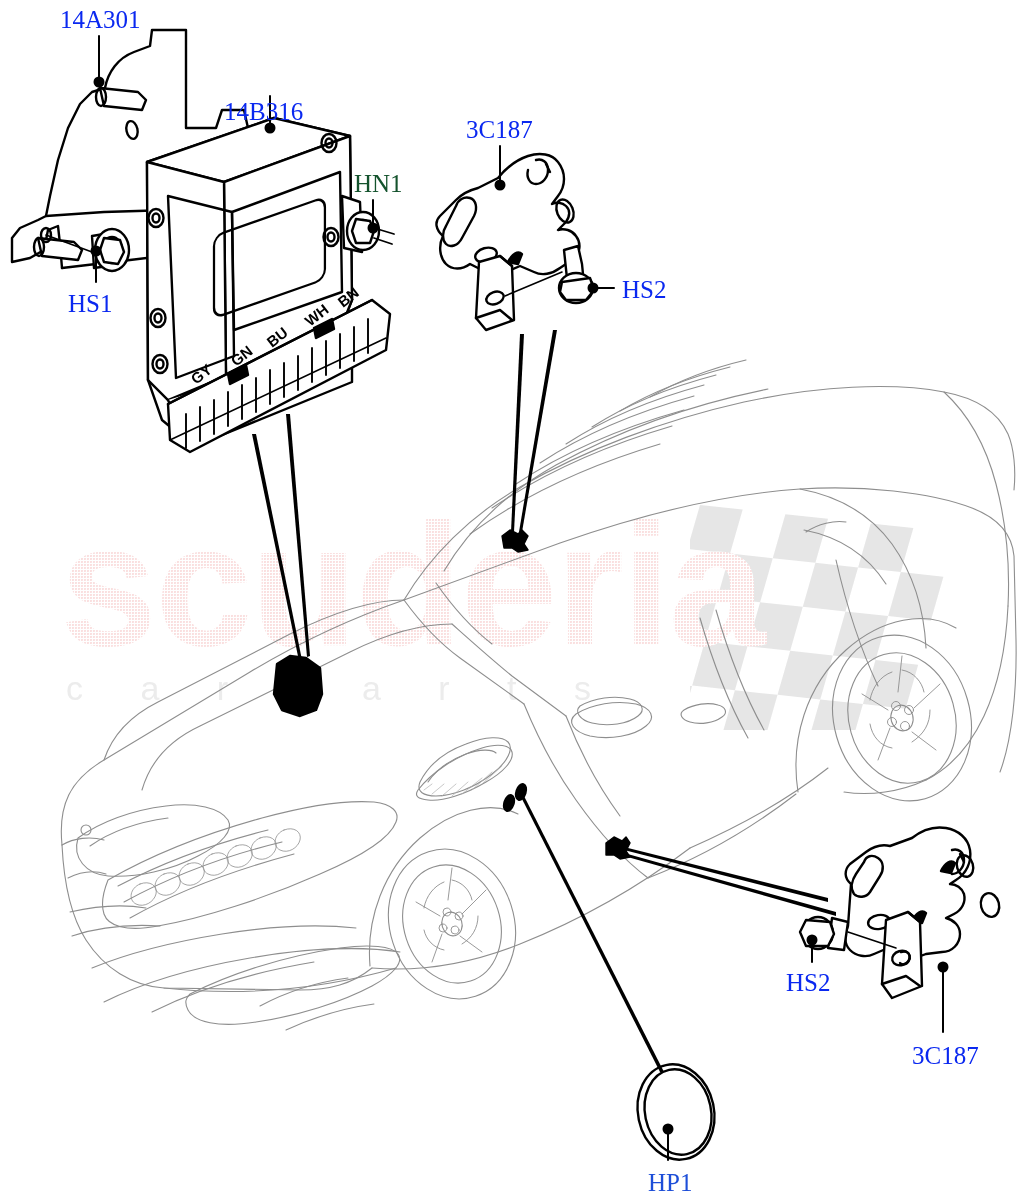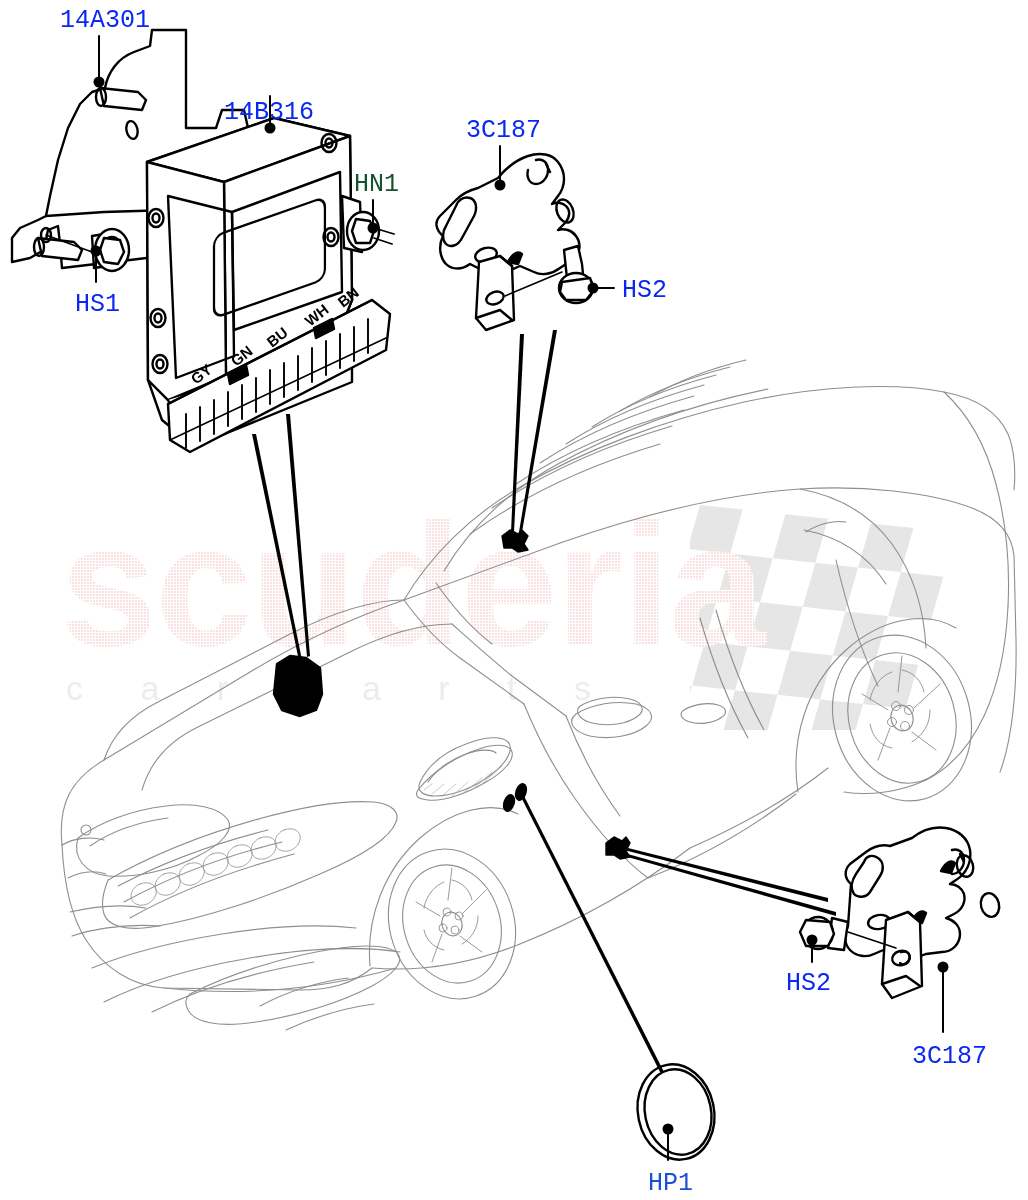--- a/index.html
+++ b/index.html
@@ -1,20 +1,20 @@
 <!DOCTYPE html>
 <html><head>
 <meta charset="utf-8">
 <title>Parts Diagram</title>
 <style>
   html,body{margin:0;padding:0;background:#ffffff;}
   body{width:1028px;height:1200px;font-family:"Liberation Sans",sans-serif;overflow:hidden;}
   #stage{position:relative;width:1028px;height:1200px;background:#fff;}
   #stage svg{position:absolute;left:0;top:0;}
-  .lbl{position:absolute;color:#0a28f0;font-family:Liberation Mono, monospace;
+  .lbl{position:absolute;color:#0a28f0;font-family:Liberation Serif, serif;
        font-size:25px;font-weight:400;letter-spacing:0px;white-space:nowrap;}
 </style>
 </head>
 <body>
 
 <div id="stage">
 
   <svg width="1028" height="1200" viewBox="0 0 1028 1200">
     <defs>
       <pattern id="dots" width="3" height="3" patternUnits="userSpaceOnUse">
@@ -434,21 +434,21 @@
         <text x="272" y="348" transform="rotate(-38 272 348)">BU</text>
         <text x="310" y="327" transform="rotate(-38 310 327)">WH</text>
         <text x="343" y="308" transform="rotate(-38 343 308)">BN</text>
       </g>
   </svg>
 
   <div id="labels">
       <div class="lbl" style="left: 60px; top: 6px; color: rgb(10, 40, 240);">14A301</div>
       <div class="lbl" style="left: 224px; top: 66px; color: rgb(10, 40, 240); margin-top: 32px;">14B316</div>
       <div class="lbl" style="left: 354px; top: 170px; color: #14532d;">HN1</div>
-      <div class="lbl" style="left: 68px; top: 290px; color: rgb(10, 40, 240); margin-left: 7px;">HS1</div>
+      <div class="lbl" style="left: 68px; top: 290px; color: rgb(10, 40, 240);">HS1</div>
       <div class="lbl" style="left: 466px; top: 116px; color: rgb(10, 40, 240);">3C187</div>
       <div class="lbl" style="left: 622px; top: 276px; color: rgb(10, 40, 240);">HS2</div>
       <div class="lbl" style="left: 786px; top: 969px; color: rgb(10, 40, 240);">HS2</div>
       <div class="lbl" style="left: 912px; top: 1042px; color: rgb(10, 40, 240);">3C187</div>
       <div class="lbl" style="left: 648px; top: 1169px; color: #1d4ed8;">HP1</div>
     </div>
 
 </div>
 
 </body></html>

